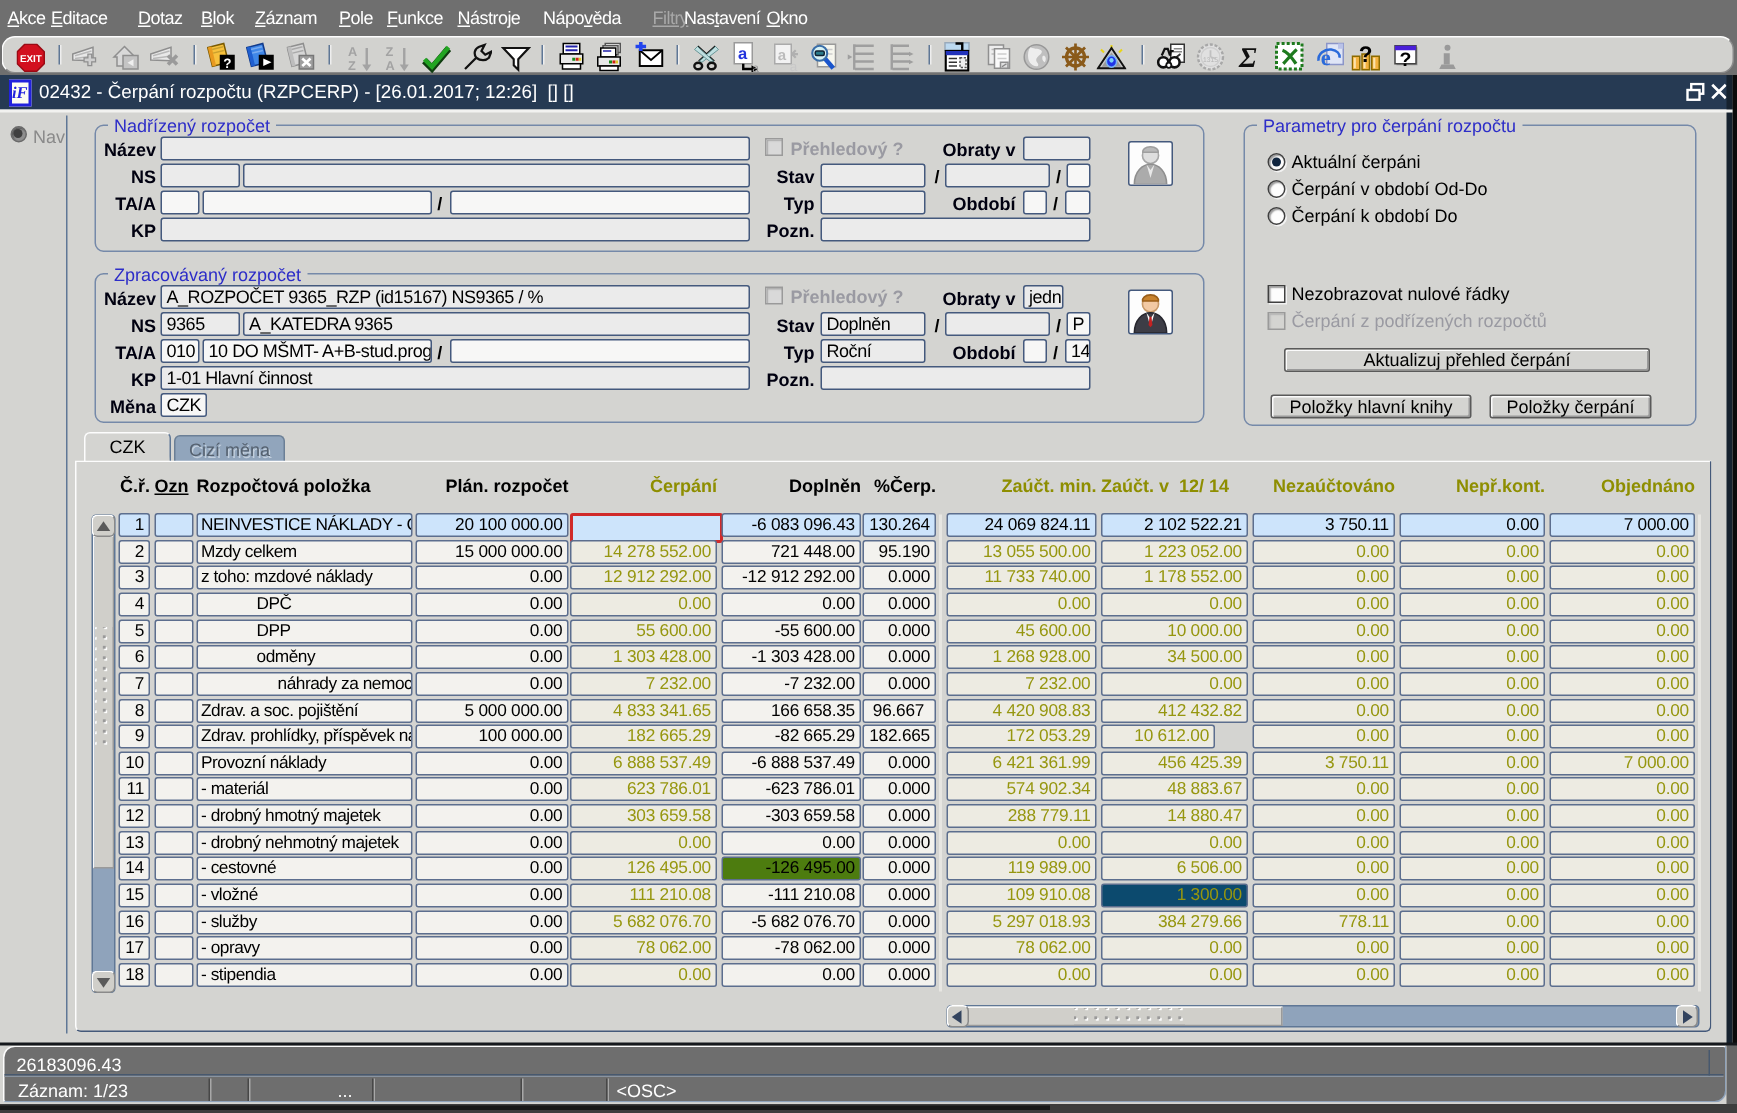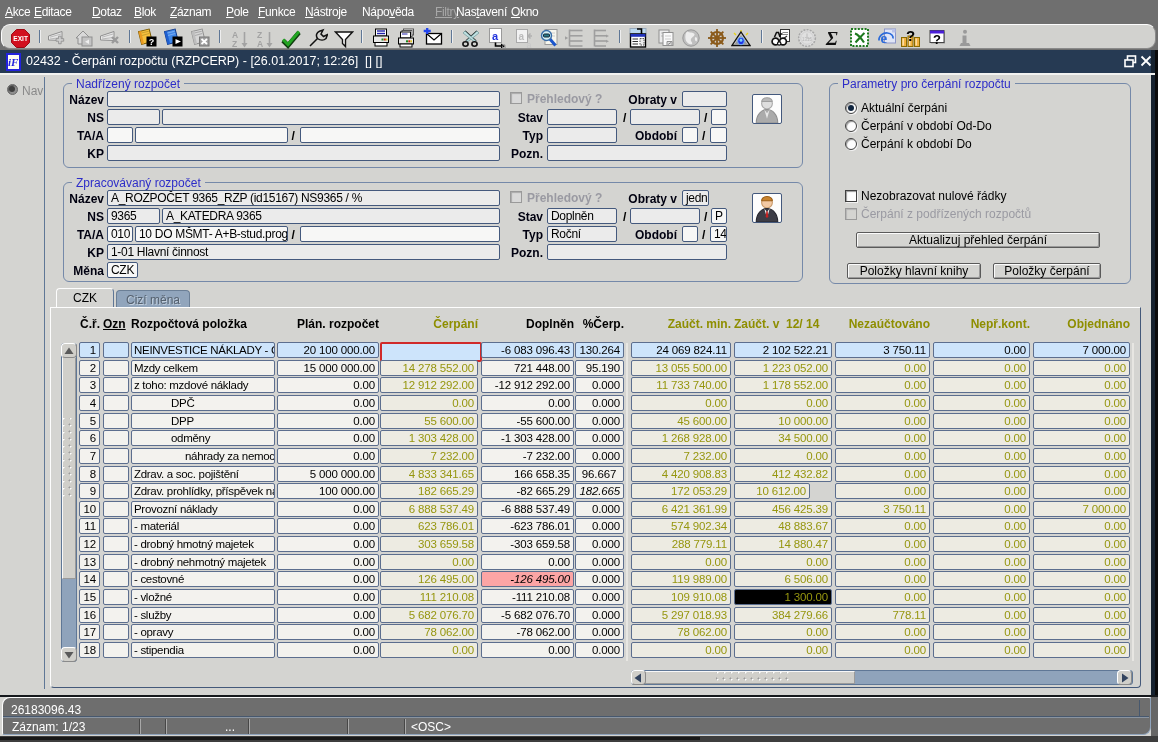--- a/index.html
+++ b/index.html
@@ -533,21 +533,21 @@
 <div class="cell num" style="left:734px;top:466px;width:98px;height:16px;background:#edebe2;color:#96960f;">412 432.82</div>
 <div class="cell num" style="left:835px;top:466px;width:95px;height:16px;background:#edebe2;color:#96960f;">0.00</div>
 <div class="cell num" style="left:933px;top:466px;width:97px;height:16px;background:#edebe2;color:#96960f;">0.00</div>
 <div class="cell num" style="left:1033px;top:466px;width:97px;height:16px;background:#edebe2;color:#96960f;">0.00</div>
 <div class="cell num" style="left:79px;top:483px;width:21px;height:16px;background:#f3f2ee">9</div>
 <div class="cell" style="left:103px;top:483px;width:26px;height:16px;background:#f3f2ee"></div>
 <div class="cell" style="left:131px;top:483px;width:144px;height:16px;background:#f3f2ee;letter-spacing:-0.3px;">Zdrav. prohlídky, příspěvek na</div>
 <div class="cell num" style="left:277px;top:483px;width:102px;height:16px;background:#f3f2ee;color:#000;">100 000.00</div>
 <div class="cell num" style="left:380px;top:483px;width:98px;height:16px;background:#edebe2;color:#96960f;">182 665.29</div>
 <div class="cell num" style="left:481px;top:483px;width:93px;height:16px;background:#f3f2ee;color:#000;">-82 665.29</div>
-<div class="cell num" style="left:575px;top:483px;width:49px;height:16px;background:#f3f2ee;color:#000;font-style:italic;">182.665</div>
+<div class="cell num" style="left:575px;top:483px;width:49px;height:16px;background:#f3f2ee;color:#000;">182.665</div>
 <div class="cell num" style="left:631px;top:483px;width:100px;height:16px;background:#edebe2;color:#96960f;">172 053.29</div>
 <div class="cell num" style="left:734px;top:483px;width:76px;height:16px;background:#edebe2;color:#96960f;">10 612.00</div>
 <div class="cell num" style="left:835px;top:483px;width:95px;height:16px;background:#edebe2;color:#96960f;">0.00</div>
 <div class="cell num" style="left:933px;top:483px;width:97px;height:16px;background:#edebe2;color:#96960f;">0.00</div>
 <div class="cell num" style="left:1033px;top:483px;width:97px;height:16px;background:#edebe2;color:#96960f;">0.00</div>
 <div class="cell num" style="left:79px;top:501px;width:21px;height:16px;background:#f3f2ee">10</div>
 <div class="cell" style="left:103px;top:501px;width:26px;height:16px;background:#f3f2ee"></div>
 <div class="cell" style="left:131px;top:501px;width:144px;height:16px;background:#f3f2ee;letter-spacing:-0.3px;">Provozní náklady</div>
 <div class="cell num" style="left:277px;top:501px;width:102px;height:16px;background:#f3f2ee;color:#000;">0.00</div>
 <div class="cell num" style="left:380px;top:501px;width:98px;height:16px;background:#edebe2;color:#96960f;">6 888 537.49</div>
@@ -592,36 +592,36 @@
 <div class="cell num" style="left:631px;top:554px;width:100px;height:16px;background:#edebe2;color:#96960f;">0.00</div>
 <div class="cell num" style="left:734px;top:554px;width:98px;height:16px;background:#edebe2;color:#96960f;">0.00</div>
 <div class="cell num" style="left:835px;top:554px;width:95px;height:16px;background:#edebe2;color:#96960f;">0.00</div>
 <div class="cell num" style="left:933px;top:554px;width:97px;height:16px;background:#edebe2;color:#96960f;">0.00</div>
 <div class="cell num" style="left:1033px;top:554px;width:97px;height:16px;background:#edebe2;color:#96960f;">0.00</div>
 <div class="cell num" style="left:79px;top:571px;width:21px;height:16px;background:#f3f2ee">14</div>
 <div class="cell" style="left:103px;top:571px;width:26px;height:16px;background:#f3f2ee"></div>
 <div class="cell" style="left:131px;top:571px;width:144px;height:16px;background:#f3f2ee;letter-spacing:-0.3px;">- cestovné</div>
 <div class="cell num" style="left:277px;top:571px;width:102px;height:16px;background:#f3f2ee;color:#000;">0.00</div>
 <div class="cell num" style="left:380px;top:571px;width:98px;height:16px;background:#edebe2;color:#96960f;">126 495.00</div>
-<div class="cell num" style="left:481px;top:571px;width:93px;height:16px;background:#fca5a5;color:#000;font-style:italic;">-126 495.00</div>
+<div class="cell num" style="left:481px;top:571px;width:93px;height:16px;background:#4d7c0f;color:#000;">-126 495.00</div>
 <div class="cell num" style="left:575px;top:571px;width:49px;height:16px;background:#f3f2ee;color:#000;">0.000</div>
 <div class="cell num" style="left:631px;top:571px;width:100px;height:16px;background:#edebe2;color:#96960f;">119 989.00</div>
 <div class="cell num" style="left:734px;top:571px;width:98px;height:16px;background:#edebe2;color:#96960f;">6 506.00</div>
 <div class="cell num" style="left:835px;top:571px;width:95px;height:16px;background:#edebe2;color:#96960f;">0.00</div>
 <div class="cell num" style="left:933px;top:571px;width:97px;height:16px;background:#edebe2;color:#96960f;">0.00</div>
 <div class="cell num" style="left:1033px;top:571px;width:97px;height:16px;background:#edebe2;color:#96960f;">0.00</div>
 <div class="cell num" style="left:79px;top:589px;width:21px;height:16px;background:#f3f2ee">15</div>
 <div class="cell" style="left:103px;top:589px;width:26px;height:16px;background:#f3f2ee"></div>
 <div class="cell" style="left:131px;top:589px;width:144px;height:16px;background:#f3f2ee;letter-spacing:-0.3px;">- vložné</div>
 <div class="cell num" style="left:277px;top:589px;width:102px;height:16px;background:#f3f2ee;color:#000;">0.00</div>
 <div class="cell num" style="left:380px;top:589px;width:98px;height:16px;background:#edebe2;color:#96960f;">111 210.08</div>
 <div class="cell num" style="left:481px;top:589px;width:93px;height:16px;background:#f3f2ee;color:#000;">-111 210.08</div>
 <div class="cell num" style="left:575px;top:589px;width:49px;height:16px;background:#f3f2ee;color:#000;">0.000</div>
 <div class="cell num" style="left:631px;top:589px;width:100px;height:16px;background:#edebe2;color:#96960f;">109 910.08</div>
-<div class="cell num" style="left:734px;top:589px;width:98px;height:16px;background:#000000;color:#96960f;">1 300.00</div>
+<div class="cell num" style="left:734px;top:589px;width:98px;height:16px;background:#0c4a6e;color:#96960f;">1 300.00</div>
 <div class="cell num" style="left:835px;top:589px;width:95px;height:16px;background:#edebe2;color:#96960f;">0.00</div>
 <div class="cell num" style="left:933px;top:589px;width:97px;height:16px;background:#edebe2;color:#96960f;">0.00</div>
 <div class="cell num" style="left:1033px;top:589px;width:97px;height:16px;background:#edebe2;color:#96960f;">0.00</div>
 <div class="cell num" style="left:79px;top:607px;width:21px;height:16px;background:#f3f2ee">16</div>
 <div class="cell" style="left:103px;top:607px;width:26px;height:16px;background:#f3f2ee"></div>
 <div class="cell" style="left:131px;top:607px;width:144px;height:16px;background:#f3f2ee;letter-spacing:-0.3px;">- služby</div>
 <div class="cell num" style="left:277px;top:607px;width:102px;height:16px;background:#f3f2ee;color:#000;">0.00</div>
 <div class="cell num" style="left:380px;top:607px;width:98px;height:16px;background:#edebe2;color:#96960f;">5 682 076.70</div>
 <div class="cell num" style="left:481px;top:607px;width:93px;height:16px;background:#f3f2ee;color:#000;">-5 682 076.70</div>
 <div class="cell num" style="left:575px;top:607px;width:49px;height:16px;background:#f3f2ee;color:#000;">0.000</div>

